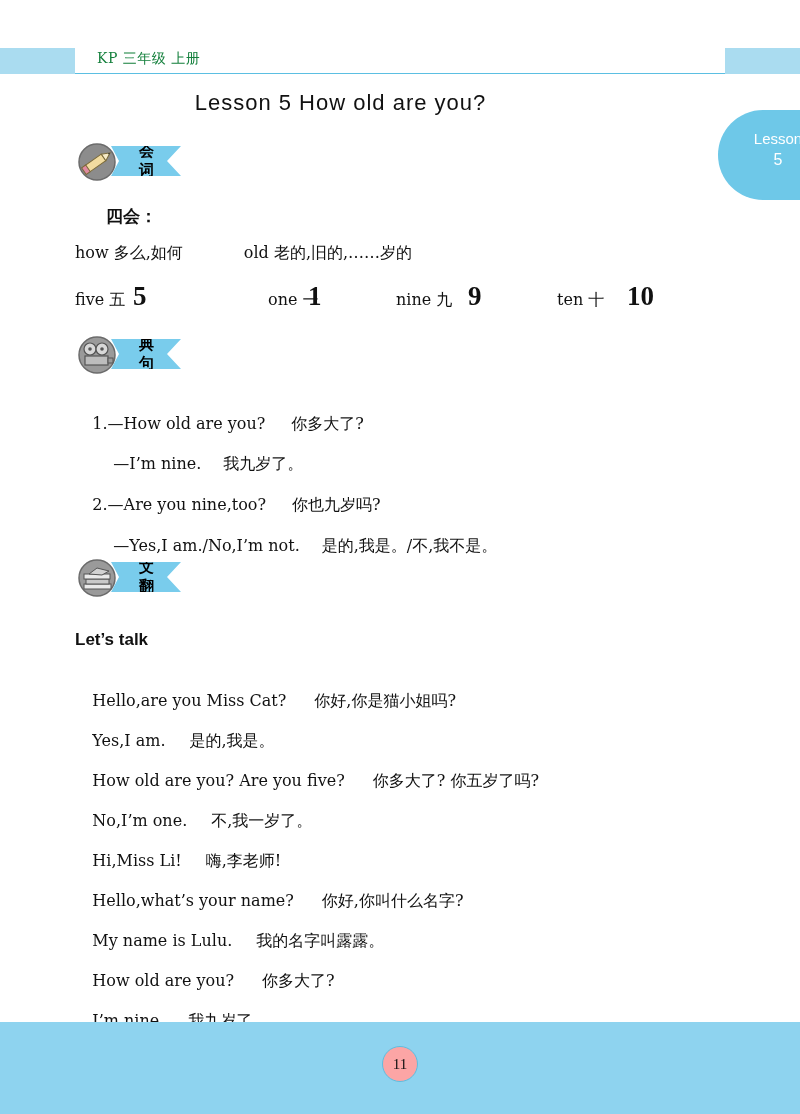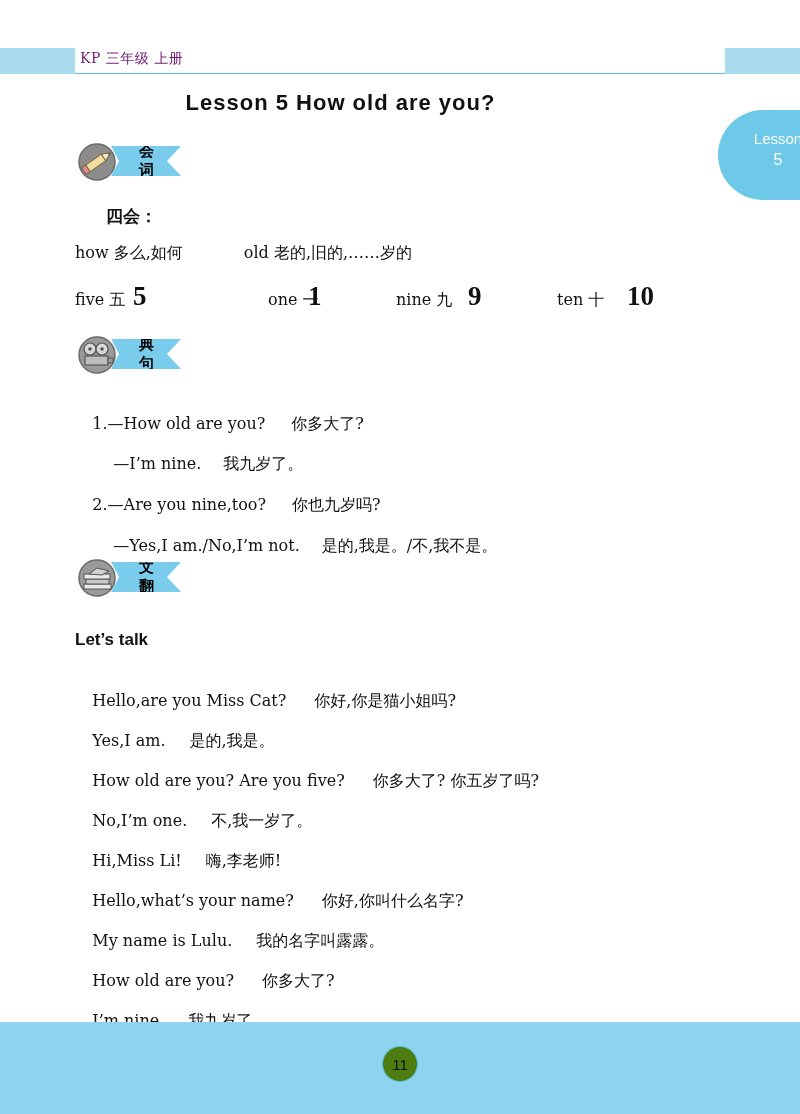--- a/index.html
+++ b/index.html
@@ -36,25 +36,25 @@
     left: 75px;
     top: 48px;
     width: 650px;
     height: 26px;
     background: #ffffff;
     border-bottom: 1.5px solid #5bbfe2;
     box-sizing: border-box;
   }
   .header-text {
     position: absolute;
-    left: 80px;
+    left: 97px;
     top: 50px;
     font-family: "Liberation Serif", serif;
     font-size: 14px;
-    color: #701a75;
+    color: #15803d;
     letter-spacing: 0.5px;
   }
 
   
   .lesson-circle {
     position: absolute;
     right: -38px;
     top: 110px;
     width: 120px;
     height: 90px;
@@ -74,21 +74,21 @@
 
   
   .lesson-title {
     position: absolute;
     left: 0;
     top: 90px;
     width: 681px;
     text-align: center;
     font-family: "Liberation Sans", sans-serif;
     font-size: 22px;
-    font-weight: bold;
+    font-weight: normal;
     color: #111;
     letter-spacing: 1px;
   }
 
   
   .banner {
     position: absolute;
     height: 32px;
   }
   .banner .icon-wrap {
@@ -152,24 +152,24 @@
     background: #8ed3ef;
   }
   .page-num {
     position: absolute;
     left: 50%;
     transform: translateX(-50%);
     bottom: 32px;
     width: 34px;
     height: 34px;
     border-radius: 50%;
-    background: #4d7c0f;
+    background: #fca5a5;
     border: 1.5px solid #5bbfe2;
     color: #111;
-    font-family: Liberation Sans, sans-serif;
+    font-family: Liberation Serif, serif;
     font-size: 15px;
     display: flex;
     align-items: center;
     justify-content: center;
   }
 </style>
 </head>
 <body>
 
 <div class="page">

